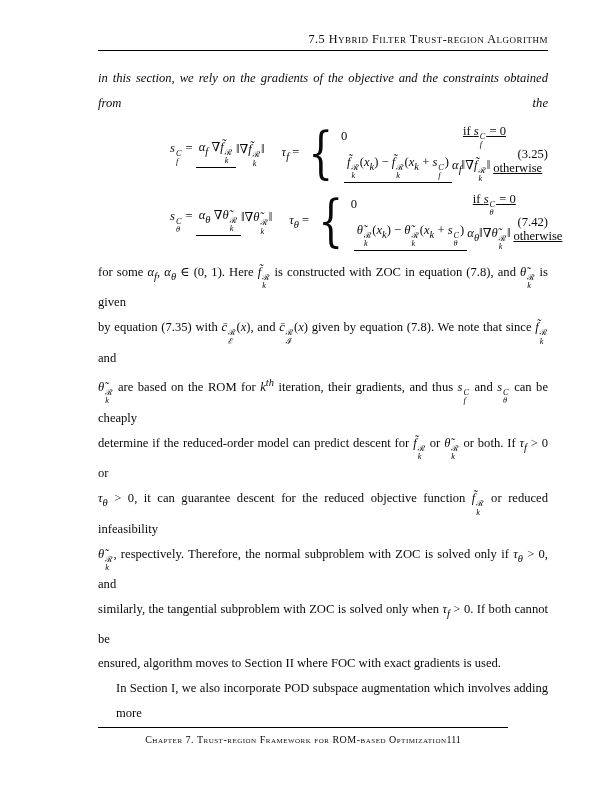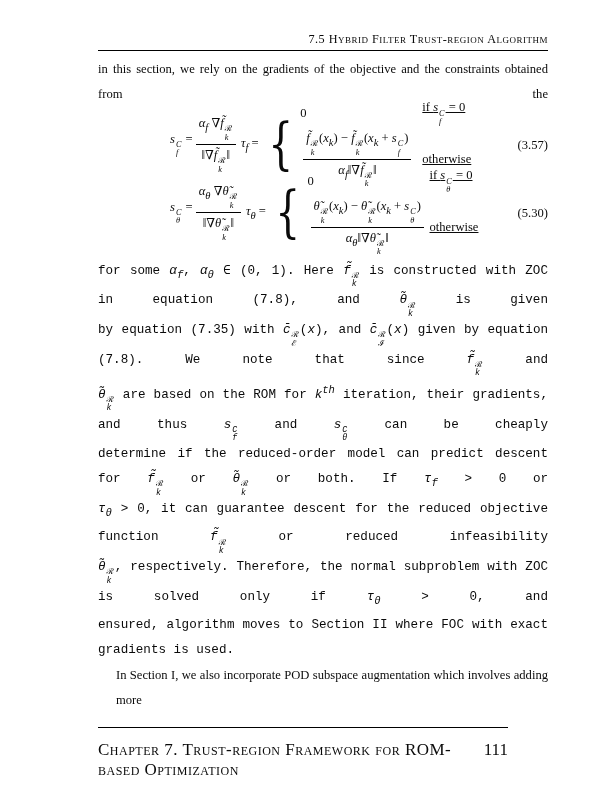--- a/index.html
+++ b/index.html
@@ -3,48 +3,48 @@
 <meta charset="utf-8">
 <style>
   html,body{margin:0;padding:0;background:#ffffff;}
   .page{position:relative;width:572px;height:792px;background:#fff;color:#0a0a0a;
         font-family:"Liberation Serif","DejaVu Serif",serif;overflow:hidden;}
   .content{position:absolute;left:98px;top:0;width:450px;}
   .pg-header{padding-top:32px;}
   .header-title{display:block;text-align:right;font-size:12.2px;font-variant:small-caps;letter-spacing:0.5px;}
   .rule{border-top:1.4px solid #000;margin-top:3px;height:0;}
   .para{margin:0;}
-  .para.first{margin-top:6px;}
-  .para.after-eq{margin-top:12px;font-family:Liberation Mono, monospace;}
+  .para.first{margin-top:15px;font-style:italic;}
+  .para.after-eq{margin-top:4px;}
   .line{font-size:12.6px;line-height:24.8px;text-align:justify;text-align-last:justify;}
   .line.last{text-align-last:left;}
   .line.indent{padding-left:18px;}
   
   .ss{display:inline-flex;flex-direction:column;align-items:flex-start;vertical-align:-0.5em;
       line-height:1;font-size:66%;margin:0 1px;}
   .ss>*{display:block;}
   
   .equation{position:relative;display:flex;align-items:center;height:68px;font-size:12.6px;padding-left:72px;}
   .equation.eq1{margin-top:4px;}
-  .frac{display:inline-flex;flex-direction:column;align-items:center;margin:0 3px;}
+  .frac{display:inline-flex;flex-direction:row;align-items:center;margin:0 3px;}
   .frac>.num{padding:0 3px 2px;border-bottom:1.1px solid #000;text-align:center;white-space:nowrap;}
   .frac>.den{padding-top:2px;text-align:center;white-space:nowrap;}
-  .tau{margin-left:2px;white-space:nowrap;}
+  .tau{margin-left:14px;white-space:nowrap;}
   .lhs{white-space:nowrap;}
   .brace{font-family:"DejaVu Serif",serif;font-size:56px;font-weight:400;line-height:0.9;
          margin-left:4px;transform:scaleX(0.7);transform-origin:center;}
   .case-rows{display:flex;flex-direction:column;gap:5px;margin-left:2px;}
   .case-row{display:flex;align-items:center;}
   .case-expr{min-width:122px;display:inline-flex;align-items:center;white-space:nowrap;}
   .case-cond{white-space:nowrap;text-decoration:underline;}
   .eq-number{position:absolute;right:0;top:50%;transform:translateY(-50%);font-size:12.6px;}
   
   .pg-footer{position:absolute;left:98px;right:64px;top:727px;}
   .footer-rule{border-top:1.4px solid #000;height:0;}
-  .footer-row{display:flex;justify-content:center;align-items:baseline;margin-top:12px;font-size:17px;}
+  .footer-row{display:flex;justify-content:center;align-items:baseline;margin-top:6px;font-size:10px;}
   .footer-title{font-variant:small-caps;letter-spacing:0.5px;}
 </style>
 </head>
 <body>
 
 <div class="page">
   <div class="content">
 
     <div class="pg-header">
       <span class="header-title">7.5  Hybrid Filter Trust-region Algorithm</span>
@@ -95,21 +95,21 @@
                   </span>)</span>
               <span class="den"><i>α<sub>f</sub></i>‖∇<i>f̃</i><span class="ss">
                     <span>ℛ</span>
                     <i>k</i>
                   </span>‖</span>
             </span>
           </span>
           <span class="case-cond">otherwise</span>
         </div>
       </div>
-      <span class="eq-number">(3.57)</span>
+      <span class="eq-number">(3.25)</span>
     </div>
 
     <div class="equation">
       <span class="lhs"><i>s</i><span class="ss">
             <i>C</i>
             <i>θ</i>
           </span> =</span>
       <span class="frac">
         <span class="num"><i>α<sub>θ</sub></i> ∇<i>θ̃</i><span class="ss">
               <span>ℛ</span>
@@ -145,21 +145,21 @@
                   </span>)</span>
               <span class="den"><i>α<sub>θ</sub></i>‖∇<i>θ̃</i><span class="ss">
                     <span>ℛ</span>
                     <i>k</i>
                   </span>‖</span>
             </span>
           </span>
           <span class="case-cond">otherwise</span>
         </div>
       </div>
-      <span class="eq-number">(5.30)</span>
+      <span class="eq-number">(7.42)</span>
     </div>
 
     <div class="para after-eq">
       <div class="line">for some <i>α<sub>f</sub></i>, <i>α<sub>θ</sub></i> ∈ (0, 1).  Here <i>f̃</i><span class="ss">
             <span>ℛ</span>
             <i>k</i>
           </span> is constructed with ZOC in equation (7.8), and <i>θ̃</i><span class="ss">
             <span>ℛ</span>
             <i>k</i>
           </span> is given</div>
@@ -191,20 +191,21 @@
             <i>k</i>
           </span> or both.  If <i>τ<sub>f</sub></i> &gt; 0 or</div>
       <div class="line"><i>τ<sub>θ</sub></i> &gt; 0, it can guarantee descent for the reduced objective function <i>f̃</i><span class="ss">
             <span>ℛ</span>
             <i>k</i>
           </span> or reduced infeasibility</div>
       <div class="line"><i>θ̃</i><span class="ss">
             <span>ℛ</span>
             <i>k</i>
           </span>, respectively.  Therefore, the normal subproblem with ZOC is solved only if <i>τ<sub>θ</sub></i> &gt; 0, and</div>
+      <div class="line">similarly, the tangential subproblem with ZOC is solved only when <i>τ<sub>f</sub></i> &gt; 0.  If both cannot be</div>
       <div class="line last">ensured, algorithm moves to Section II where FOC with exact gradients is used.</div>
     </div>
 
     <div class="para">
       <div class="line indent">In Section I, we also incorporate POD subspace augmentation which involves adding more</div>
 
     </div>
 
   </div>
 

